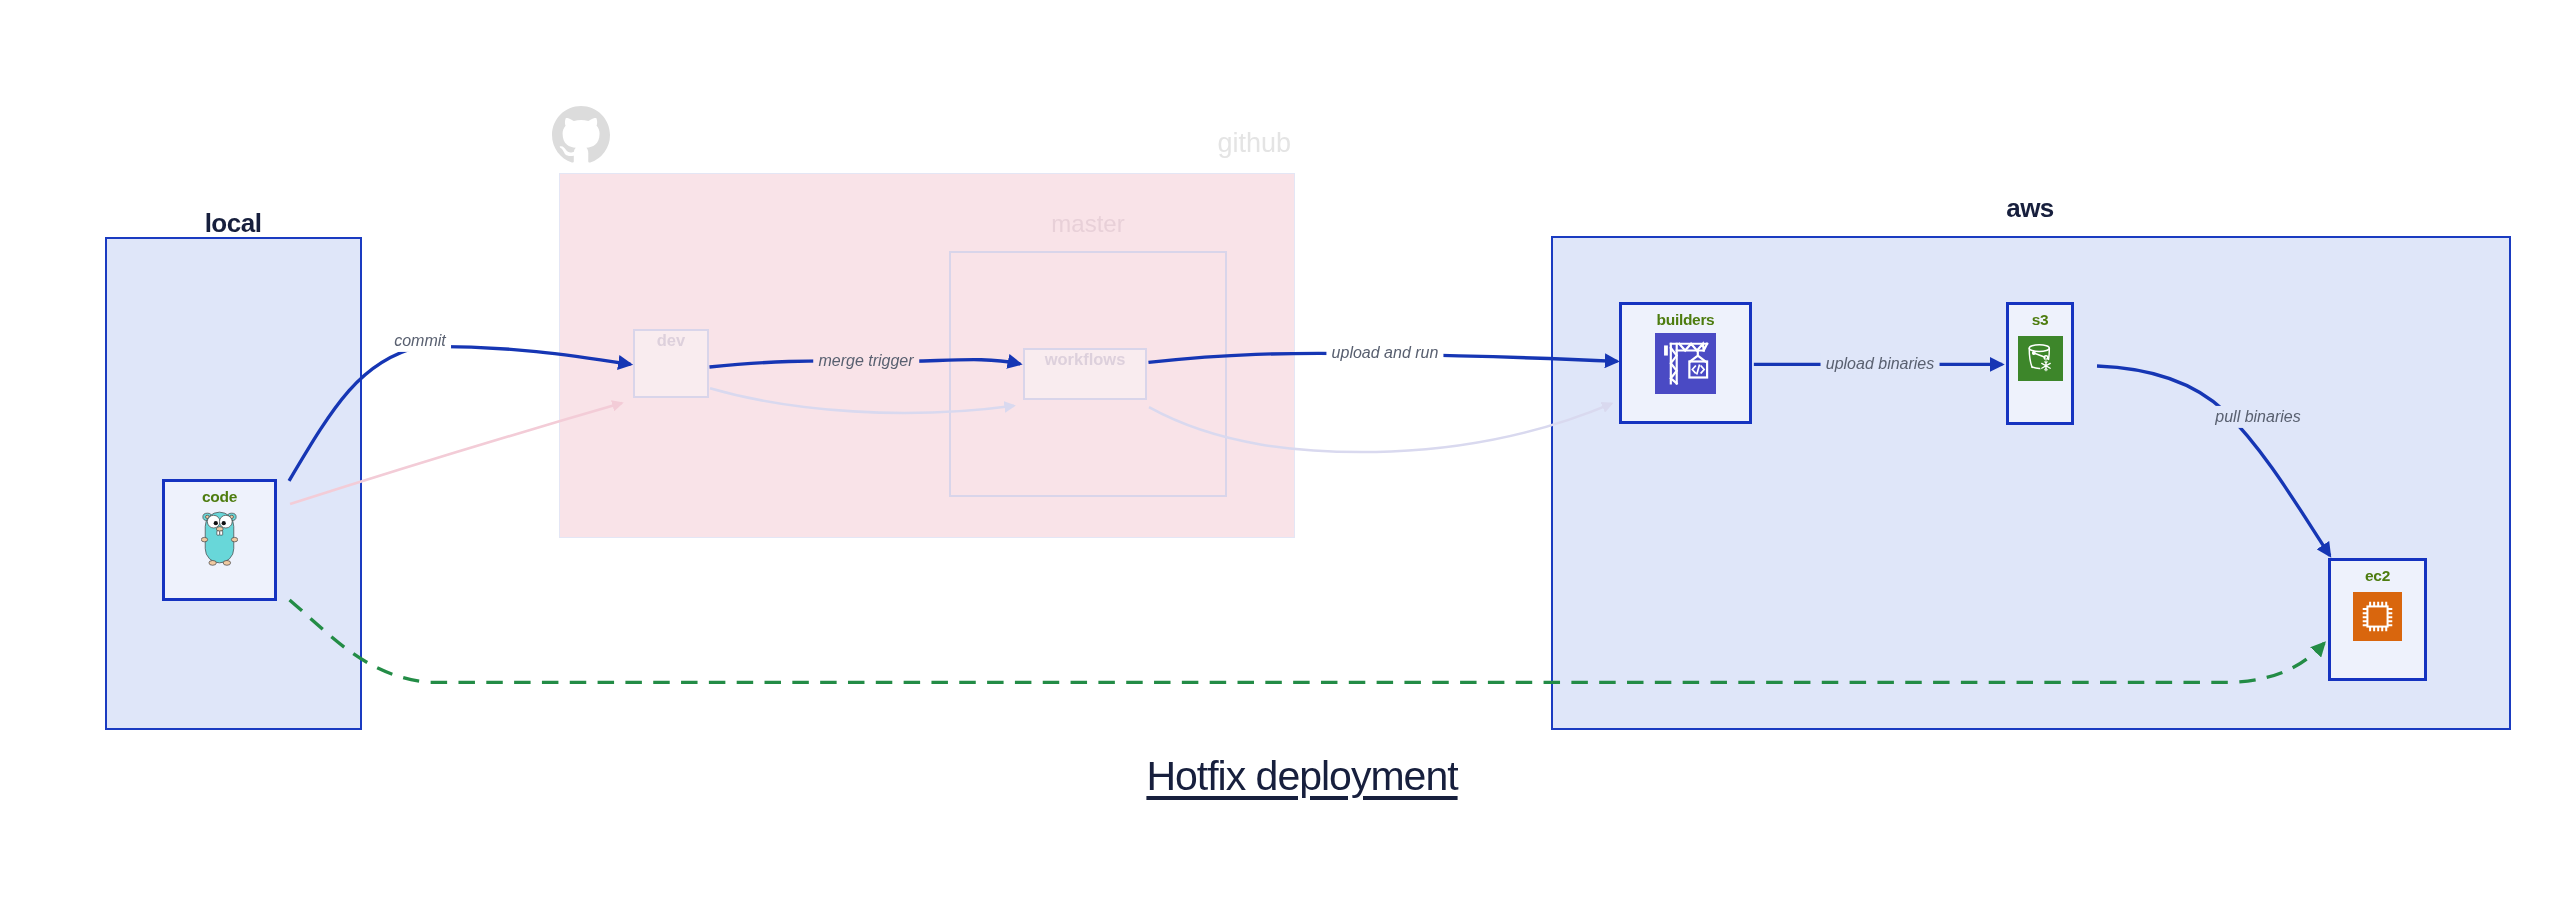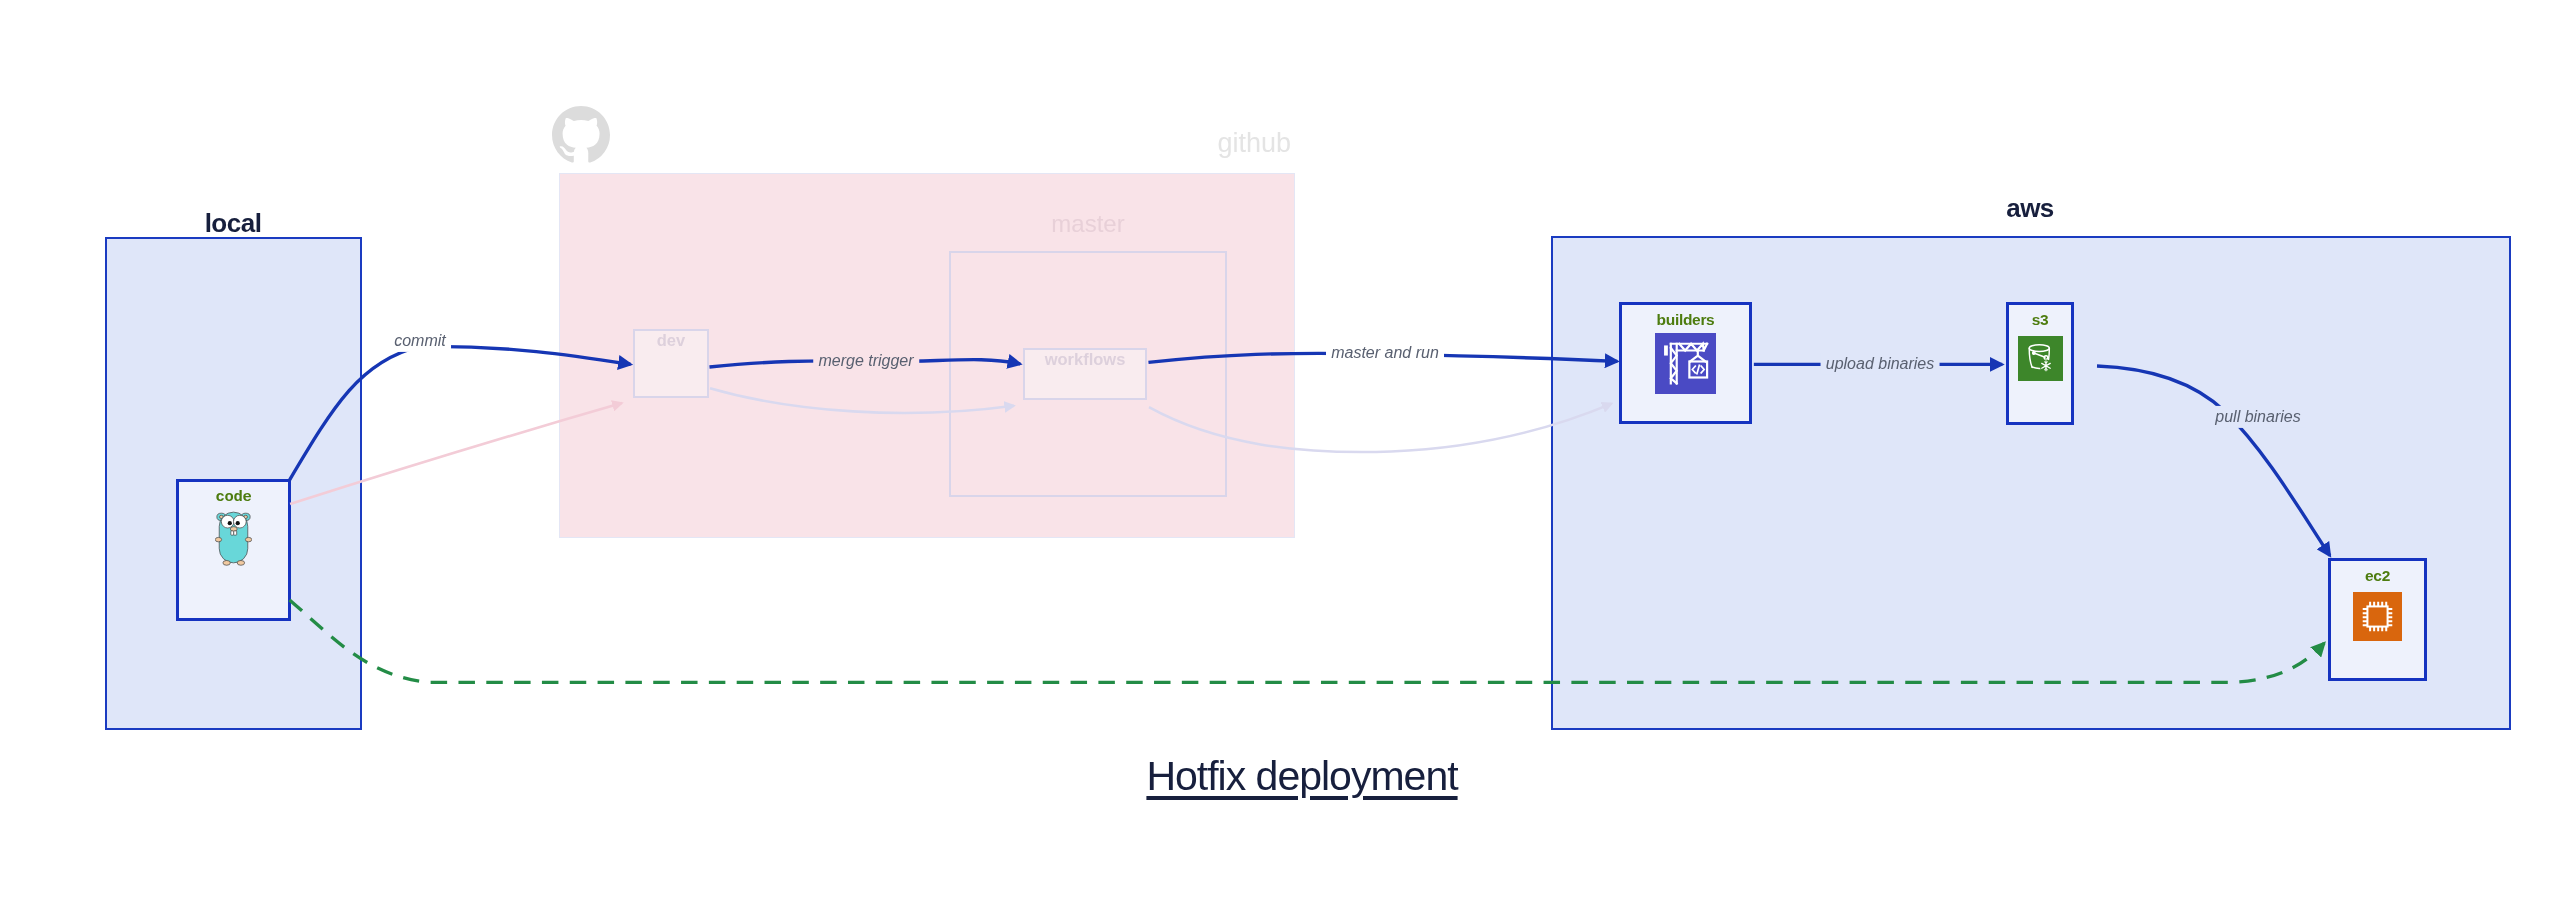--- a/index.html
+++ b/index.html
@@ -55,21 +55,21 @@
 
   <svg id="gh-logo" width="58" height="58" viewBox="0 0 16 16">
     <path fill="var(--github-gray)" d="M8 0C3.58 0 0 3.58 0 8c0 3.54 2.29 6.53 5.47 7.59.4.07.55-.17.55-.38 0-.19-.01-.82-.01-1.49-2.01.37-2.53-.49-2.69-.94-.09-.23-.48-.94-.82-1.13-.28-.15-.68-.52-.01-.53.63-.01 1.08.58 1.23.82.72 1.21 1.87.87 2.33.66.07-.52.28-.87.51-1.07-1.78-.2-3.64-.89-3.64-3.95 0-.87.31-1.59.82-2.15-.08-.2-.36-1.02.08-2.12 0 0 .67-.21 2.2.82.64-.18 1.32-.27 2-.27s1.36.09 2 .27c1.53-1.04 2.2-.82 2.2-.82.44 1.1.16 1.92.08 2.12.51.56.82 1.27.82 2.15 0 3.07-1.87 3.75-3.65 3.95.29.25.54.73.54 1.48 0 1.07-.01 1.93-.01 2.2 0 .21.15.46.55.38A8.01 8.01 0 0 0 16 8c0-4.42-3.58-8-8-8z"></path>
   </svg>
 
   <div class="region blue" style="left:105px;top:237px;width:257px;height:493px;"></div>
   <div class="region pink" style="left:559px;top:173px;width:736px;height:365px;"></div>
   <div id="master-box"></div>
   <div class="region blue" style="left:1551px;top:236px;width:960px;height:494px;"></div>
 
-  <div class="node" style="left:176px;top:479px;width:115px;height:142px;font-family:Liberation Mono, monospace;">
+  <div class="node" style="left:162px;top:479px;width:115px;height:122px;">
     <div class="nlabel">code</div>
     <div class="iconbox" style="margin-top:3.1px;">
       <svg width="37" height="57" viewBox="0 0 70 106">
         <g stroke="#4a4a4a" stroke-width="1.4">
           <ellipse cx="12" cy="14" rx="8.5" ry="7" fill="var(--gopher-teal)"></ellipse>
           <ellipse cx="58" cy="14" rx="8.5" ry="7" fill="var(--gopher-teal)"></ellipse>
           <ellipse cx="12" cy="14" rx="3.5" ry="3" fill="var(--gopher-skin)"></ellipse>
           <ellipse cx="58" cy="14" rx="3.5" ry="3" fill="var(--gopher-skin)"></ellipse>
           <rect x="8" y="5" width="54" height="96" rx="27" fill="var(--gopher-teal)"></rect>
           <ellipse cx="6.5" cy="57" rx="6" ry="4.2" fill="var(--gopher-skin)"></ellipse>
@@ -174,19 +174,19 @@
     <path d="M 1377 712 C 1490 701 1570 698 1688 701 C 1820 704 1900 689 1980 706" fill="none" style="stroke:var(--edge-blue)" stroke-width="6.5" marker-end="url(#mBlue)"></path>
     <path d="M 2229 703 C 2380 687 2480 683 2690 687 C 2890 691 3010 695 3139 701" fill="none" style="stroke:var(--edge-blue)" stroke-width="6.5" marker-end="url(#mBlue)"></path>
     <path d="M 3404 707 L 3886 707" fill="none" style="stroke:var(--edge-blue)" stroke-width="6.5" marker-end="url(#mBlue)"></path>
     <path d="M 4070 710 C 4180 714 4262 745 4318 798 C 4400 878 4470 1000 4522 1078" fill="none" style="stroke:var(--edge-blue)" stroke-width="6.5" marker-end="url(#mBlue)"></path>
 
     <path d="M 562 1164 C 650 1240 710 1310 830 1324 L 4330 1324 C 4420 1320 4470 1292 4511 1248" fill="none" style="stroke:var(--edge-green)" stroke-width="6.5" stroke-dasharray="32 22" marker-end="url(#mGreen)"></path>
   </svg>
 
   <div class="edge-label bg-white" style="left:420px;top:341px;">commit</div>
   <div class="edge-label bg-pink" style="left:866px;top:361px;">merge trigger</div>
-  <div class="edge-label bg-white" style="left:1385px;top:353px;">master and run</div>
+  <div class="edge-label bg-white" style="left:1385px;top:353px;">upload and run</div>
   <div class="edge-label bg-lav" style="left:1880px;top:364px;">upload binaries</div>
   <div class="edge-label bg-lav" style="left:2246px;top:417px;margin-left:12px;">pull binaries</div>
 
   <div id="title">Hotfix deployment</div>
 </div>
 
 
 </body></html>

